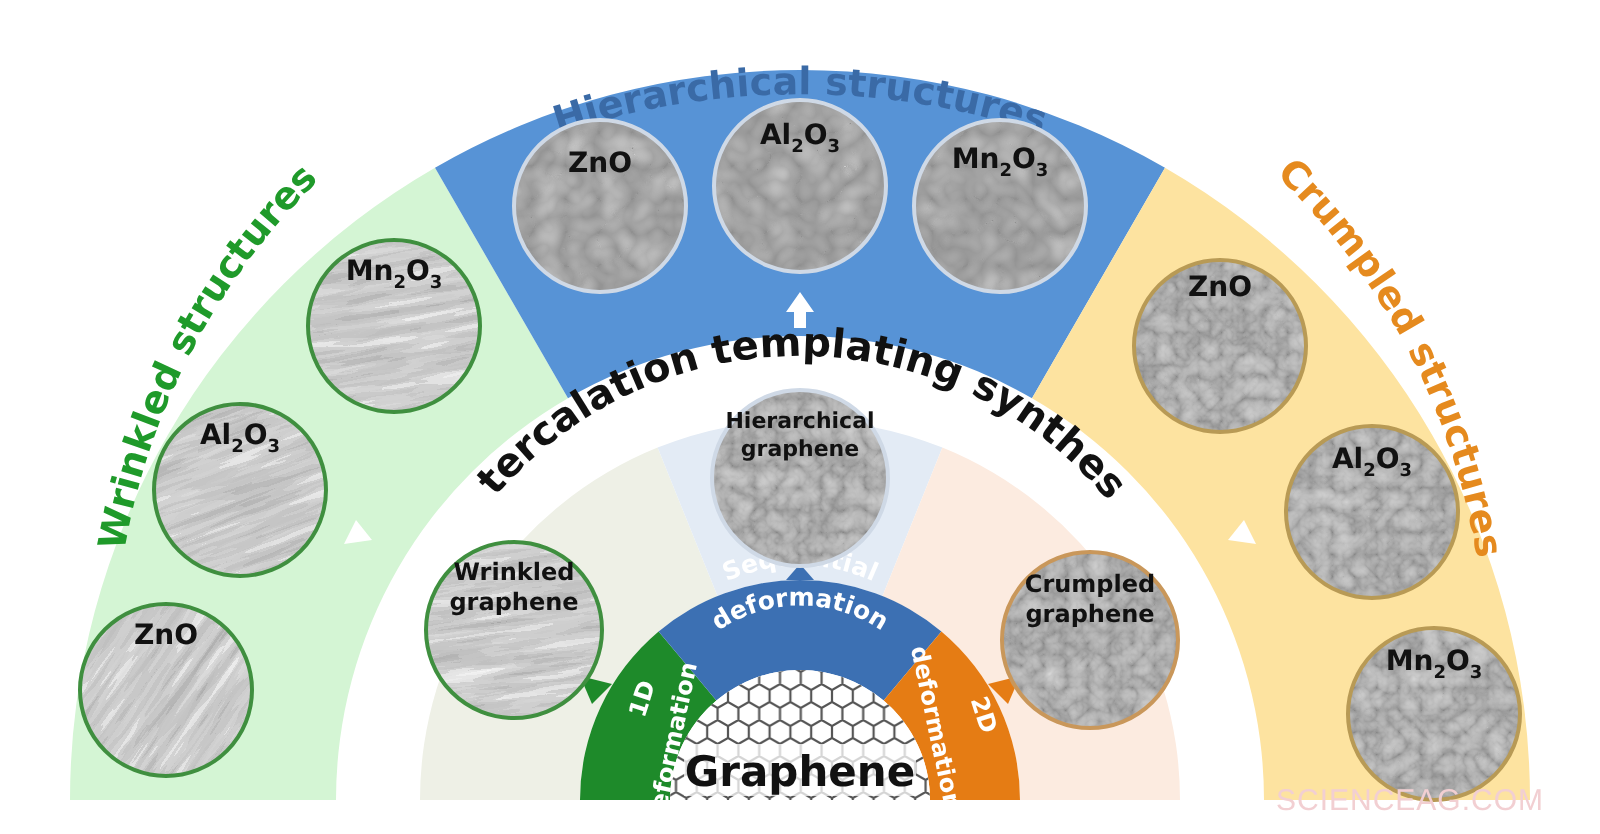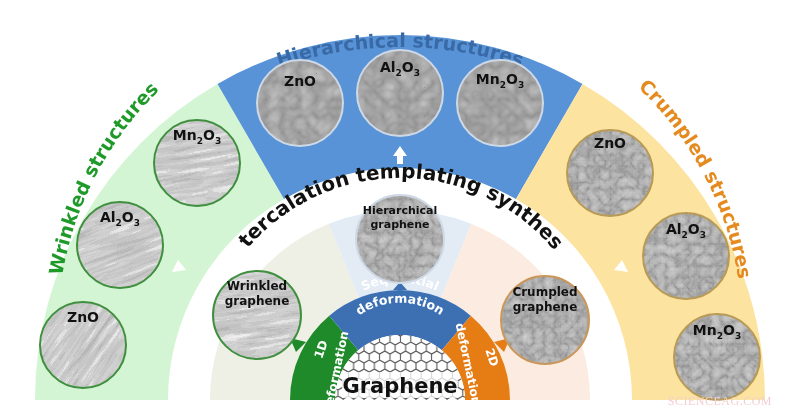--- a/index.html
+++ b/index.html
@@ -1,19 +1,19 @@
 <!DOCTYPE html>
 <html><head>
 <meta charset="utf-8">
 <style>
   html, body { margin:0; padding:0; background:#ffffff; }
   body { width:800px; height:417px; overflow:hidden; position:relative; font-family:"Liberation Sans","DejaVu Sans",sans-serif; }
   #stage { position:absolute; left:0; top:0; width:800px; height:417px; }
   svg text { font-family:"DejaVu Sans","Liberation Sans",sans-serif; }
-  .watermark { position:absolute; right:28px; bottom:8px; font-size:12px; color:#f2cfd2; letter-spacing:0.5px; font-family:Liberation Serif, serif; }
+  .watermark { position:absolute; right:28px; bottom:8px; font-size:15px; color:#f2cfd2; letter-spacing:0.5px; font-family:Liberation Sans, sans-serif; }
 </style>
 </head>
 <body>
 
 <div id="stage">
 <svg width="800" height="417" viewBox="0 0 800 417" xmlns="http://www.w3.org/2000/svg">
   <defs>
 
     <filter id="semWrinkle" x="0" y="0" width="100%" height="100%">
       <feTurbulence type="fractalNoise" baseFrequency="0.02 0.22" numOctaves="3" seed="4" result="n"></feTurbulence>

